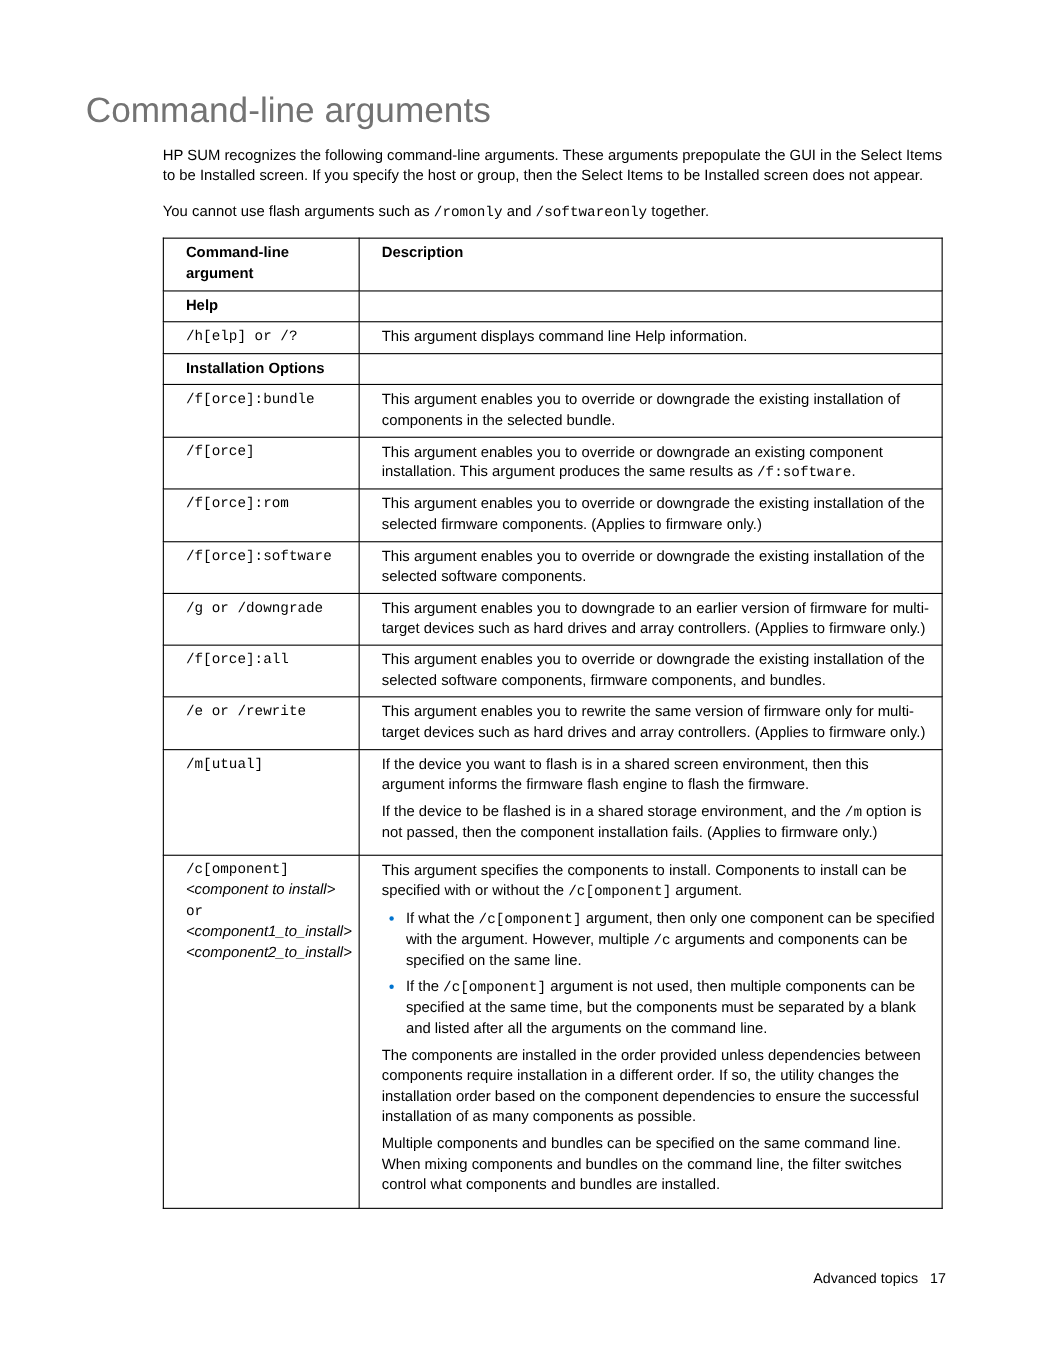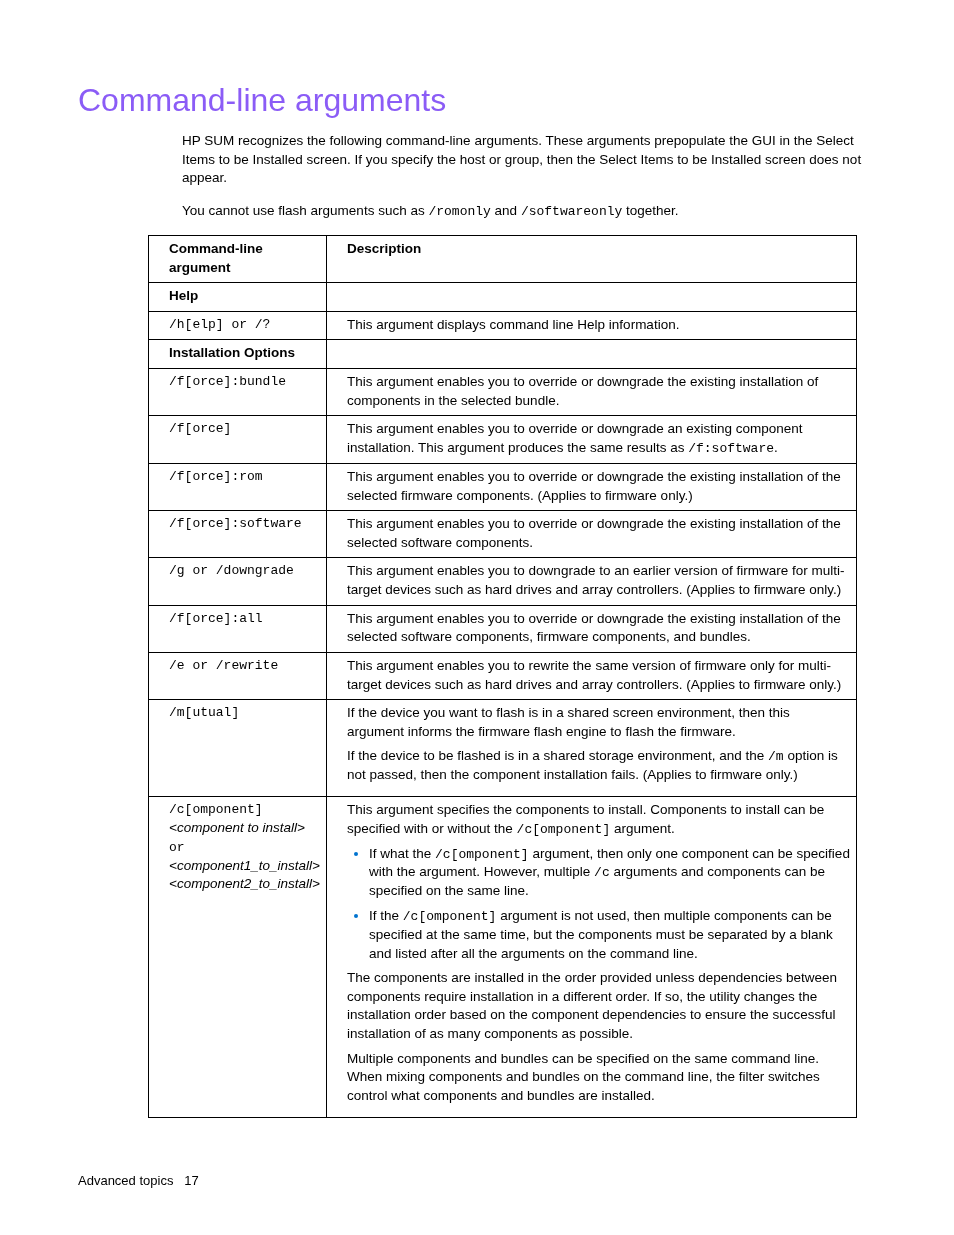--- a/index.html
+++ b/index.html
@@ -9,27 +9,27 @@
     padding: 78px 88px 60px 78px;
     width: 954px;
     box-sizing: border-box;
     color: #000;
     font-size: 13.5px;
     line-height: 1.38;
   }
   h1 {
     font-family: Arial, Helvetica, sans-serif;
     font-weight: 300;
-    color: #8b5cf6;
+    color: #737373;
     font-size: 32px;
     margin: 0 0 10px 0;
     letter-spacing: 0px;
   }
   .intro, .intro2 {
-    margin-left: 104px;
+    margin-left: 70px;
     margin-bottom: 14px;
   }
   code, .code {
     font-family: "Courier New", monospace;
     font-size: 13px;
   }
   table {
     border-collapse: collapse;
     width: 708px;
     margin-left: 70px;
@@ -53,21 +53,21 @@
     margin-bottom: 6px;
   }
   li::marker {
     color: #0073CF;
   }
   .para { margin: 0 0 6px 0; }
   .italic { font-style: italic; }
   .footer {
     position: relative;
     margin-top: 54px;
-    text-align: left;
+    text-align: right;
     padding-right: 6px;
     font-size: 13px;
   }
 </style>
 </head>
 <body>
 
 <h1>Command-line arguments</h1>
 
 <div class="intro">HP SUM recognizes the following command-line arguments. These arguments prepopulate the GUI in the Select Items to be Installed screen. If you specify the host or group, then the Select Items to be Installed screen does not appear.</div>

